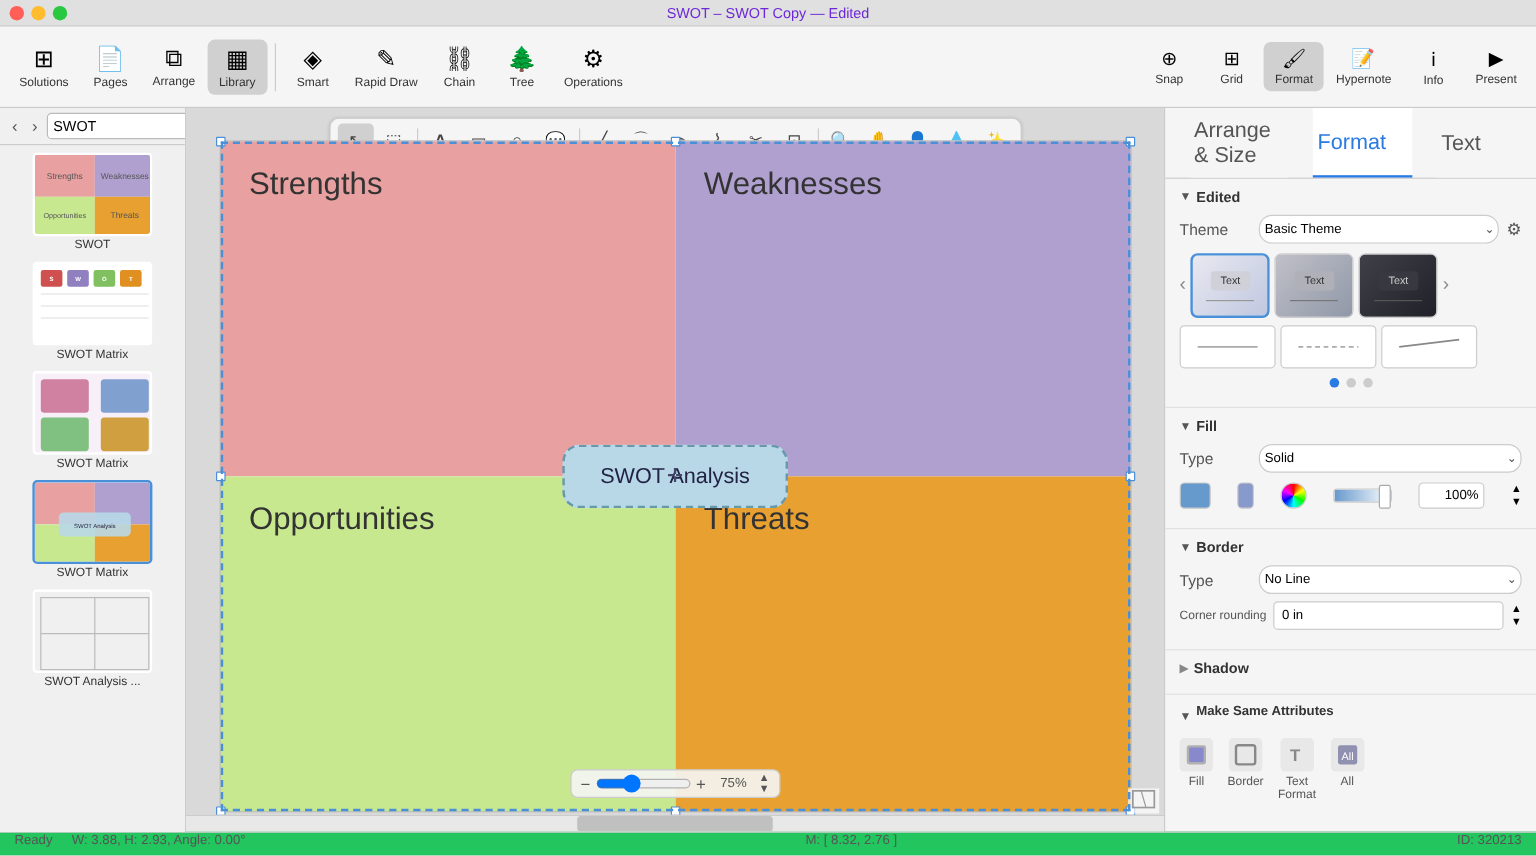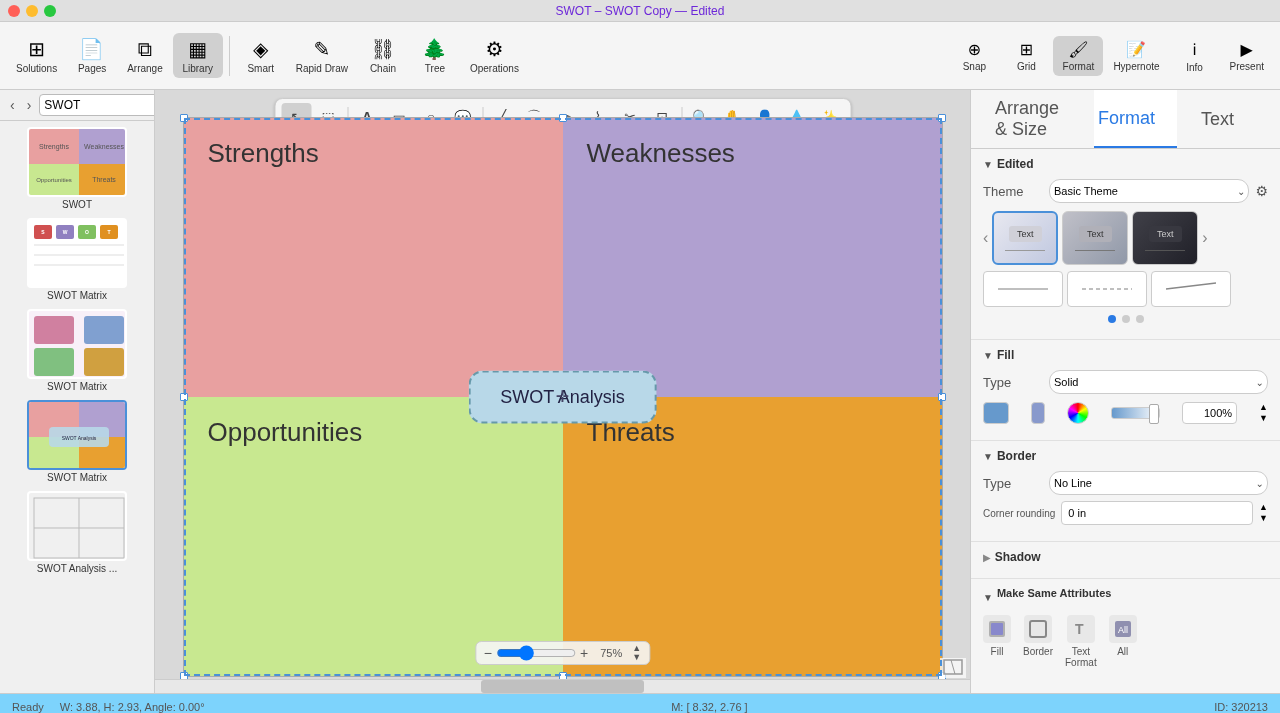--- a/index.html
+++ b/index.html
@@ -449,23 +449,23 @@
       position: absolute;
       width: 8px;
       height: 8px;
       background: white;
       border: 1px solid #4a90d9;
       border-radius: 1px;
     }
 
     .bottom-status {
       display: flex;
-      align-items: flex-end;
+      align-items: flex-start;
       height: 20px;
-      background: #7dd3fc;
+      background: #22c55e;
       border-top: 1px solid #ccc;
       padding: 0 12px;
       font-size: 11px;
       color: #555;
       gap: 16px;
     }
     .status-mid { margin-left: auto; margin-right: auto; }
   </style>
 </head>
 <body>

